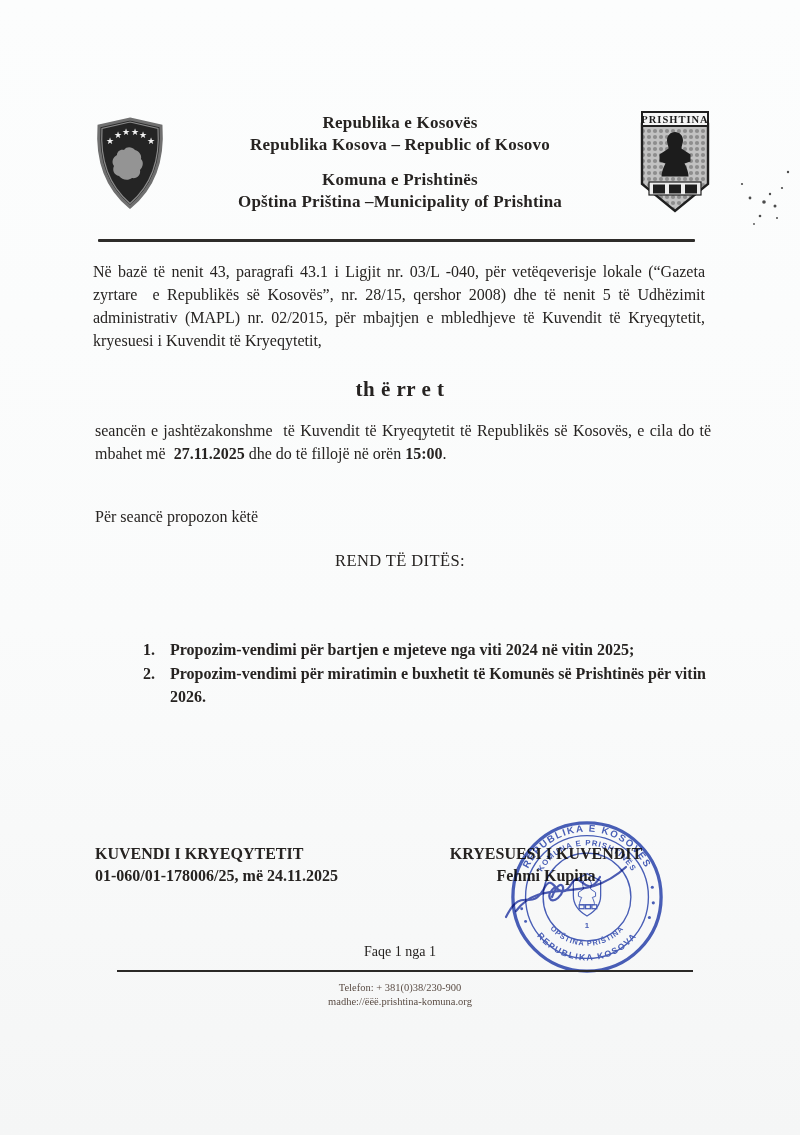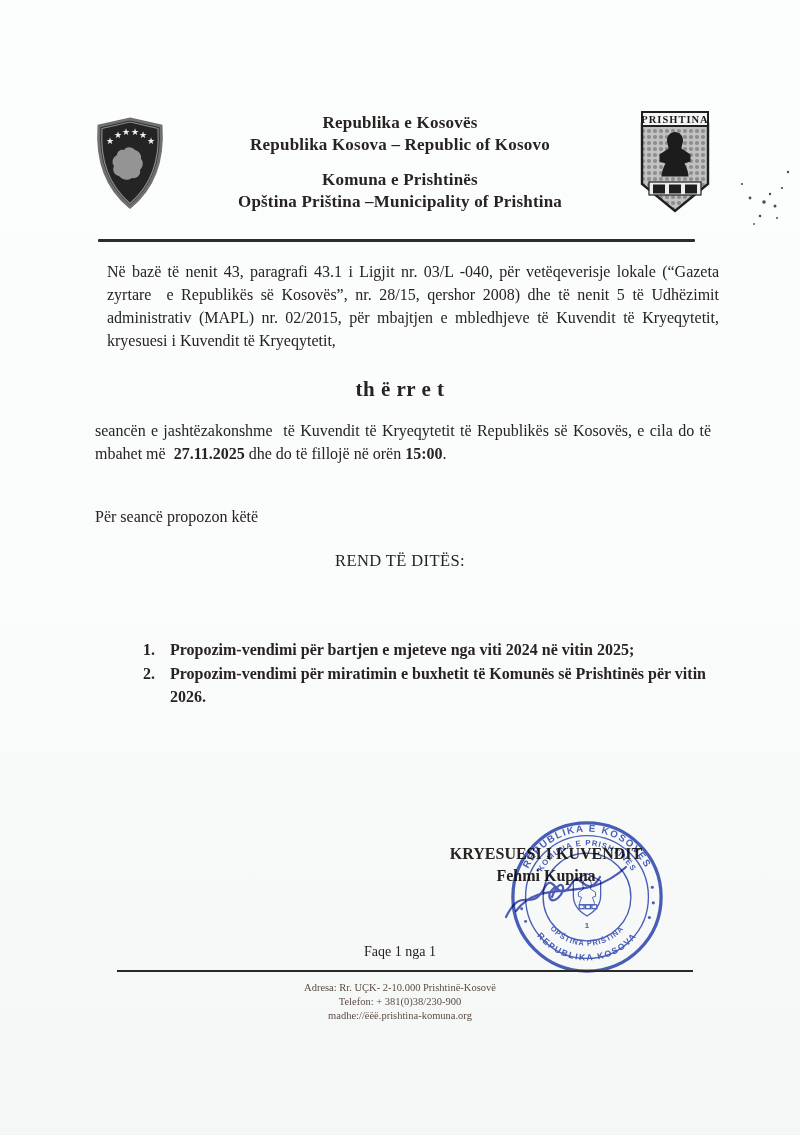--- a/index.html
+++ b/index.html
@@ -15,21 +15,21 @@
     position:absolute; left:180px; right:180px; top:112px;
     text-align:center; font-weight:bold; font-size:17px; line-height:22px;
     letter-spacing:.2px;
   }
   .head-gap{height:13px;}
   .emblem{position:absolute; left:640px; top:110px;}
   .speckles{position:absolute; left:730px; top:158px;}
   .rule{position:absolute; left:98px; top:239px; width:597px; height:3px; background:#2e2c2a; border-radius:1px;}
   
   .p1{
-    position:absolute; left:107px; top:260px; width:612px; margin:0;
+    position:absolute; left:93px; top:260px; width:612px; margin:0;
     font-size:16px; line-height:23px; text-align:justify; white-space:pre-wrap;
   }
   .convene{
     position:absolute; left:0; top:377px; width:100%; text-align:center;
     font-weight:bold; font-size:21px; letter-spacing:.5px;
   }
   .p2{
     position:absolute; left:95px; top:419px; width:616px; margin:0;
     font-size:16px; line-height:23px; text-align:justify; white-space:pre-wrap;
   }
@@ -144,20 +144,24 @@
     <div class="agenda-row">
       <div class="agenda-num">1.</div>
       <div class="agenda-text">Propozim-vendimi për bartjen e mjeteve nga viti 2024 në vitin 2025;</div>
     </div>
     <div class="agenda-row">
       <div class="agenda-num">2.</div>
       <div class="agenda-text">Propozim-vendimi për miratimin e buxhetit të Komunës së Prishtinës për vitin 2026.</div>
     </div>
   </div>
 
+  <div class="sig-left">
+    <div>KUVENDI I KRYEQYTETIT</div>
+    <div>01-060/01-178006/25, më 24.11.2025</div>
+  </div>
   <div class="sig-right">
     <div>KRYESUESI I KUVENDIT</div>
     <div>Fehmi Kupina</div>
   </div>
 
   <svg class="stamp" width="156" height="156" viewBox="0 0 160 160">
     <g stroke="#3a52b5" fill="none">
       <circle cx="80" cy="80" r="76" stroke-width="3.4"></circle>
       <circle cx="80" cy="80" r="63" stroke-width="1.4"></circle>
       <circle cx="80" cy="80" r="45" stroke-width="1.4"></circle>
@@ -195,18 +199,17 @@
     <g stroke="#2e41ab" stroke-width="2.2" fill="none" stroke-linecap="round" opacity="0.85">
       <path d="M 38,72 C 55,38 62,70 77,42 C 86,26 90,62 104,38 C 112,24 118,56 132,32"></path>
       <path d="M 48,66 C 75,30 115,62 158,22"></path>
       <path d="M 84,52 c 8,-22 17,-9 6,1 c -8,7 -13,-3 -3,-11"></path>
     </g>
   </svg>
 
   <div class="page-label">Faqe 1 nga 1</div>
   <div class="footer-rule"></div>
   <div class="address">
-    <div>Adresa: Rr. UÇK- 2-10.000 Prishtinë-Kosovë</div>
     <div>Telefon: + 381(0)38/230-900</div>
     <div>madhe://ëëë.prishtina-komuna.org</div>
   </div>
 
 </div>
 
 </body></html>

